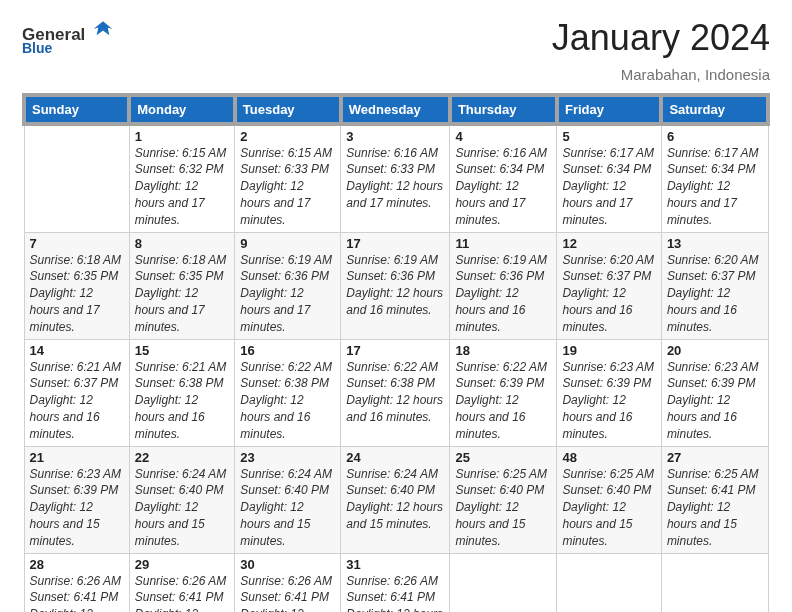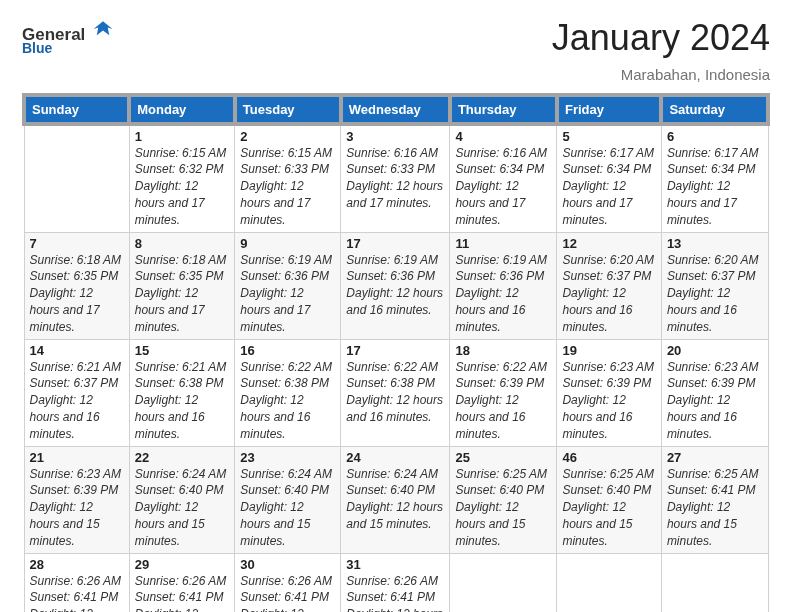--- a/index.html
+++ b/index.html
@@ -246,21 +246,21 @@
           </td>
           <td>
             <span class="day-num">24</span>
             <div class="day-info">Sunrise: 6:24 AM<br>Sunset: 6:40 PM<br>Daylight: 12 hours and 15 minutes.</div>
           </td>
           <td>
             <span class="day-num">25</span>
             <div class="day-info">Sunrise: 6:25 AM<br>Sunset: 6:40 PM<br>Daylight: 12 hours and 15 minutes.</div>
           </td>
           <td>
-            <span class="day-num">46</span>
+            <span class="day-num">48</span>
             <div class="day-info">Sunrise: 6:25 AM<br>Sunset: 6:40 PM<br>Daylight: 12 hours and 15 minutes.</div>
           </td>
           <td>
             <span class="day-num">27</span>
             <div class="day-info">Sunrise: 6:25 AM<br>Sunset: 6:41 PM<br>Daylight: 12 hours and 15 minutes.</div>
           </td>
         </tr>
         <tr>
           <td>
             <span class="day-num">28</span>

